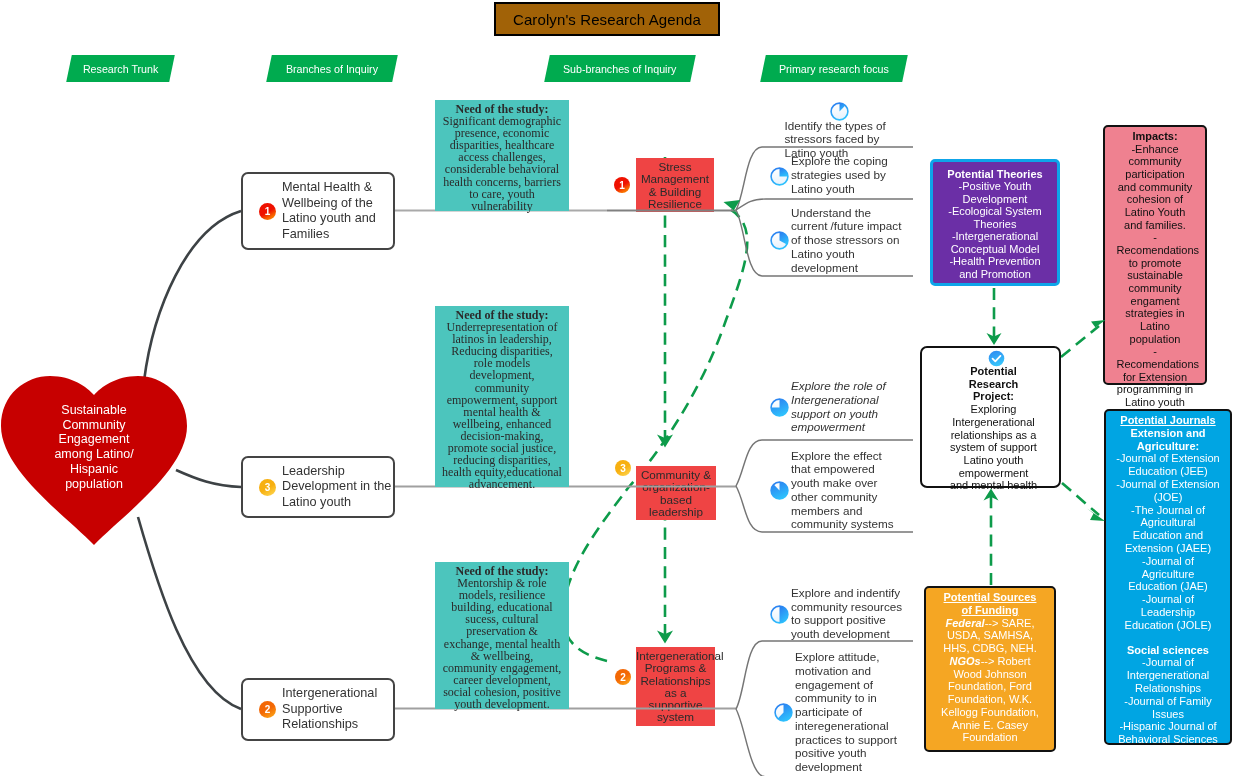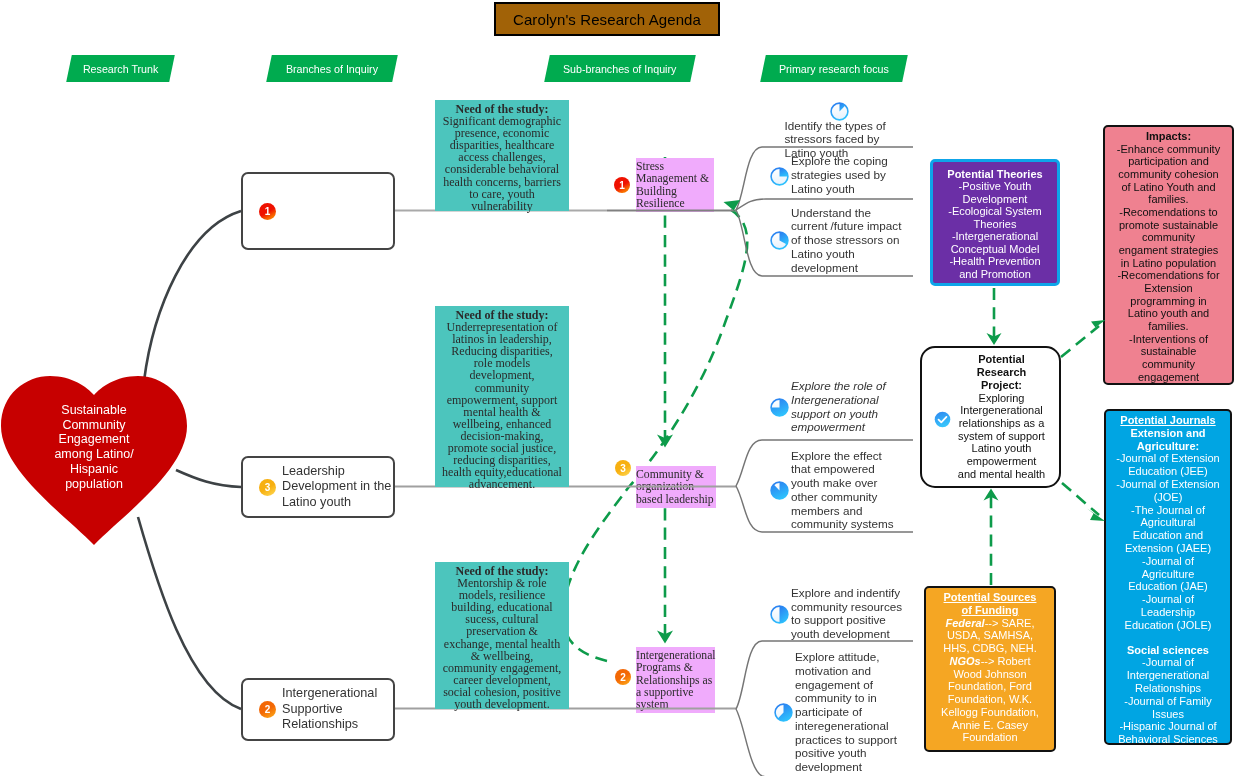--- a/index.html
+++ b/index.html
@@ -38,49 +38,49 @@
      display:flex;align-items:center;justify-content:center;
      color:#fff;font-size:10px;font-weight:bold;margin-left:16px;}
   .branch-label{font-size:12.7px;line-height:15.5px;color:#333;margin-left:6px;}
 
   
   .need-box{background:#4cc5bd;font-family:"Liberation Serif",serif;
      color:#2b2b2b;text-align:center;font-size:12px;line-height:12.1px;
      padding:3px 7px 0 7px;}
 
   
-  .sub-label{font-family:Liberation Serif, serif;font-size:11.7px;line-height:12.3px;
-     color:#2b2b2b;background:#f0abfc;}
+  .sub-label{font-family:Liberation Sans, sans-serif;font-size:11.7px;line-height:12.3px;
+     color:#2b2b2b;text-align:center;background:#ef4444;}
   .sub-badge{width:16px;height:16px;border-radius:50%;
      display:flex;align-items:center;justify-content:center;
      color:#fff;font-size:10px;font-weight:bold;z-index:5;}
 
   
   .focus-item{display:flex;align-items:center;}
   .focus-text{font-size:11.7px;line-height:13.75px;color:#333;margin-left:4px;
      flex:0 0 112px;width:112px;}
   .pie{flex:0 0 17px;width:17px;height:17px;display:block;line-height:0;}
 
   
   .sidebox{color:#fff;text-align:center;}
   #theories-box{left:930px;top:159px;width:130px;height:127px;background:#6b2fa6;
      border:3px solid #0ea5e9;border-radius:5px;font-size:11px;line-height:12.45px;
      padding:6px 9px 0 9px;}
-  #impacts-box{left:1103px;top:125px;width:131px;height:260px;background:#ef8190;
+  #impacts-box{left:1103px;top:125px;width:104px;height:260px;background:#ef8190;
      border:2px solid #111;border-radius:5px;color:#111;font-size:11px;
      line-height:12.67px;padding:3px 11.5px 0 11.5px;}
   #journals-box{left:1104px;top:409px;width:128px;height:336px;background:#00a5e3;
      border:2px solid #111;border-radius:5px;font-size:11px;line-height:12.8px;
      padding:3px 10px 0 10px;}
   #funding-box{left:924px;top:586px;width:132px;height:166px;background:#f5a623;
      border:2px solid #111;border-radius:5px;font-size:11px;line-height:12.77px;
      padding:3px 14px 0 14px;}
   #project-box{left:920px;top:346px;width:141px;height:142px;background:#fff;
-     border:2.5px solid #111;border-radius:15px;color:#111;text-align:center;
-     font-size:11px;line-height:12.72px;display:flex;align-items:center;}
+     border:2.5px solid #111;border-radius:7px;color:#111;text-align:center;
+     font-size:11px;line-height:12.72px;display:flex;align-items:center;flex-direction:column;}
   #project-box .check{flex:0 0 17px;width:17px;height:17px;margin-left:12px;
      display:block;line-height:0;position:relative;top:2px;}
   #project-box .ptext{flex:0 0 89px;width:89px;margin-left:6px;}
   .ul{text-decoration:underline;}
   .bi{font-weight:bold;font-style:italic;}
   .jgap{height:12px;}
 </style>
 </head>
 <body>
 
@@ -164,20 +164,21 @@
   <svg class="abs" id="heart-wrap" viewBox="0 0 188 172">
     <path d="M 94 171 C 66 142 1 96 1 52 C 1 20 26 2 50 2 C 72 2 87 13 94 21
              C 101 13 116 2 138 2 C 162 2 187 20 187 52 C 187 96 122 142 94 171 Z" fill="#c70000"></path>
   </svg>
   <div class="abs" id="heart-text">Sustainable Community Engagement among Latino/ Hispanic population</div>
 
   <div class="abs branch-box" style="left:241px;top:172px;width:154px;height:78px;">
     <div class="branch-badge" style="background:linear-gradient(150deg,#ef1100 0%,#ef1100 52%,#f96a00 78%,#fb9000 100%);">
       <span>1</span>
     </div>
+    <div class="branch-label">Mental Health &amp; Wellbeing of the Latino youth and Families</div>
   </div>
 
   <div class="abs branch-box" style="left:241px;top:456px;width:154px;height:62px;">
     <div class="branch-badge" style="background:linear-gradient(150deg,#f7b011 0%,#f7b011 52%,#fcc93a 80%,#fdd76a 100%);">
       <span>3</span>
     </div>
     <div class="branch-label">Leadership Development in the Latino youth</div>
   </div>
 
   <div class="abs branch-box" style="left:241px;top:678px;width:154px;height:63px;">

